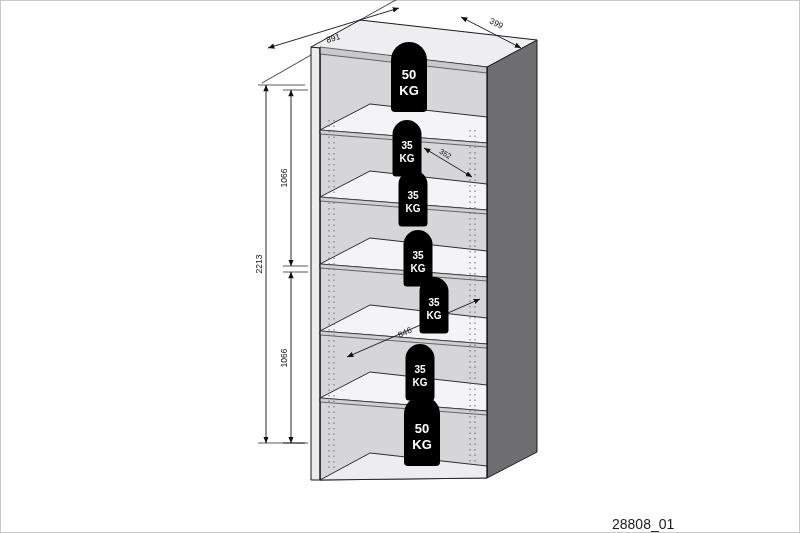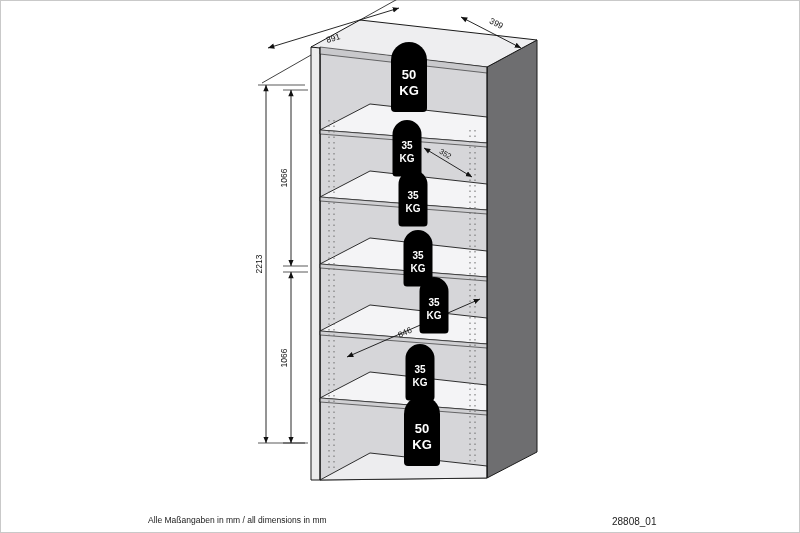--- a/index.html
+++ b/index.html
@@ -39,21 +39,21 @@
     left: 148px;
     top: 515px;
     font-size: 8.5px;
     color: #1a1a1a;
     white-space: nowrap;
   }
   .artno {
     position: absolute;
     left: 612px;
     top: 516px;
-    font-size: 10px;
+    font-size: 14px;
     color: #1a1a1a;
     white-space: nowrap;
   }
   .dimtext {
     font-family: "Liberation Sans", sans-serif;
     font-size: 8.5px;
     fill: #111111;
   }
   .dimtext.small {
     font-size: 7.5px;
@@ -228,16 +228,15 @@
     </g>
 
     <g transform="translate(422,416)">
       <use href="#tagBig"></use>
       <text class="tagtext big" x="0" y="17">50</text>
       <text class="tagtext big" x="0" y="33">KG</text>
     </g>
 
   </svg>
 
-  <div class="footnote">Alle Maßangaben in mm / all dimensions in mm</div>
   <div class="artno">28808_01</div>
 
 </div>
 
 </body></html>

